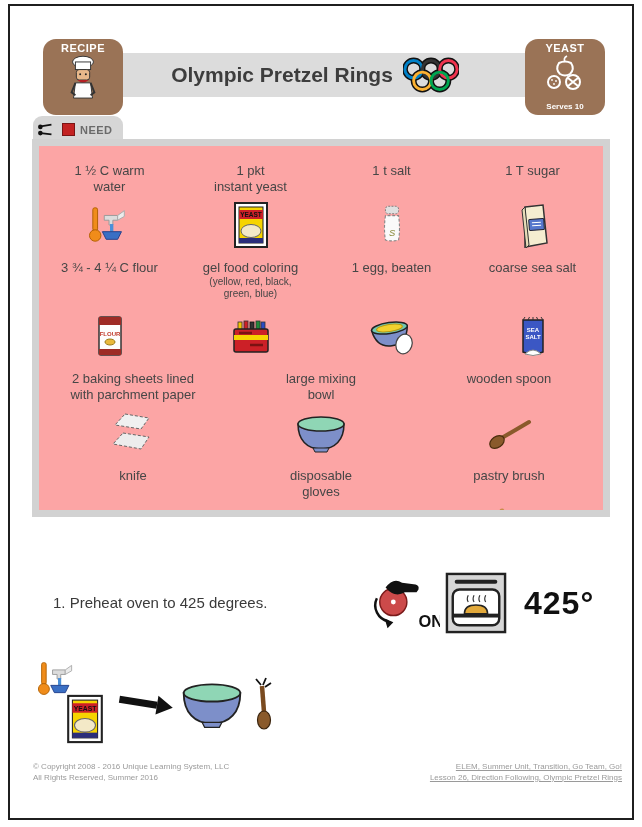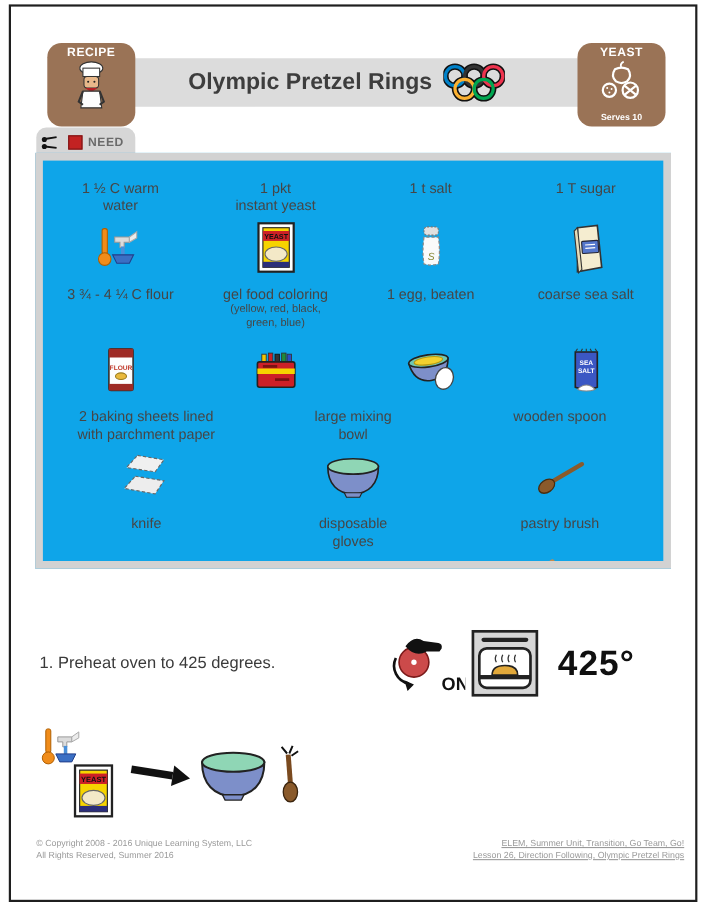--- a/index.html
+++ b/index.html
@@ -32,39 +32,39 @@
   .need-tab {
     position:absolute; left:23px; top:110px; width:90px; height:27px;
     background:var(--tab_grey,#d6d6d6); border-radius:9px 9px 0 0;
     display:flex; align-items:center; gap:5px; padding:0 4px; box-sizing:border-box;
   }
   .red-sq { width:11px; height:11px; background:var(--red_marker,#c32222); border:1px solid #7a1414; flex:0 0 auto; }
   .need-label { font-size:11px; color:#6a6a6a; font-weight:bold; letter-spacing:.5px; }
   
   .panel {
     position:absolute; left:22px; top:133px; width:578px; height:378px;
-    border:7px solid var(--panel_border,#d2d2d2); background:#0ea5e9;
+    border:7px solid var(--panel_border,#d2d2d2); background:#fca5a5;
     box-sizing:border-box; padding-top:8px; overflow:hidden;
   }
   .grid4 { display:grid; grid-template-columns:repeat(4,1fr); }
   .grid3 { display:grid; grid-template-columns:repeat(3,1fr); }
   .cell { display:flex; flex-direction:column; align-items:center; padding-top:9px; }
   .lbl-wrap { display:flex; flex-direction:column; align-items:center; justify-content:flex-start; }
   .r1 .lbl-wrap, .r3 .lbl-wrap, .r4 .lbl-wrap { min-height:34px; }
   .r2 .lbl-wrap { min-height:48px; }
   .ing-label { font-size:13px; color:#464646; text-align:center; white-space:pre-line; line-height:1.25; }
   .ing-sub { font-size:10px; color:#464646; text-align:center; white-space:pre-line; line-height:1.15; }
   .icon-box { display:flex; align-items:center; justify-content:center; min-height:52px; margin-top:2px; }
   
   .step { position:absolute; left:26px; right:14px; display:flex; align-items:center; }
   .step1 { top:548px; height:98px; }
   .step2 { top:646px; height:104px; }
   .step-text {
     width:296px; flex:0 0 auto; font-size:15px; color:#3a3a3a;
-    white-space:pre-wrap; padding-left:17px; text-indent:-17px; line-height:1.45;
+    white-space:pre-wrap; padding-left:17px; text-indent:-17px; line-height:1.45;margin-left:17px;
   }
   .step-icons { display:flex; align-items:center; gap:5px; }
   .temp { font-size:32px; font-weight:bold; color:#101010; margin-left:12px; letter-spacing:1px; }
   .wy-cluster { position:relative; width:76px; height:90px; flex:0 0 auto; }
   .wy-water { position:absolute; left:0; top:0; }
   .wy-yeast { position:absolute; left:28px; top:34px; }
   
   .footer {
     position:absolute; left:23px; right:10px; top:756px;
     display:flex; justify-content:space-between;

